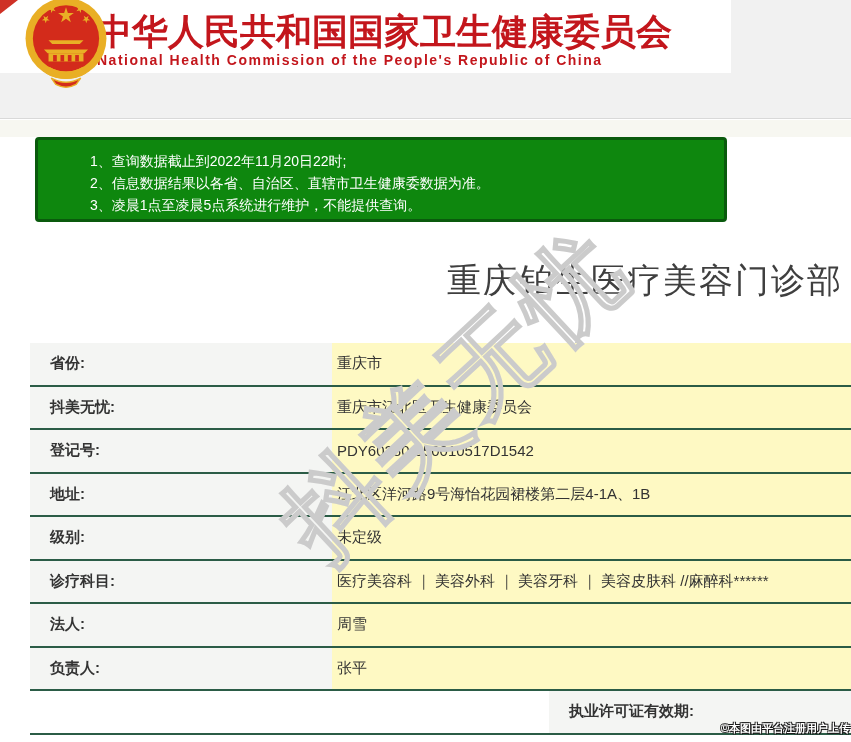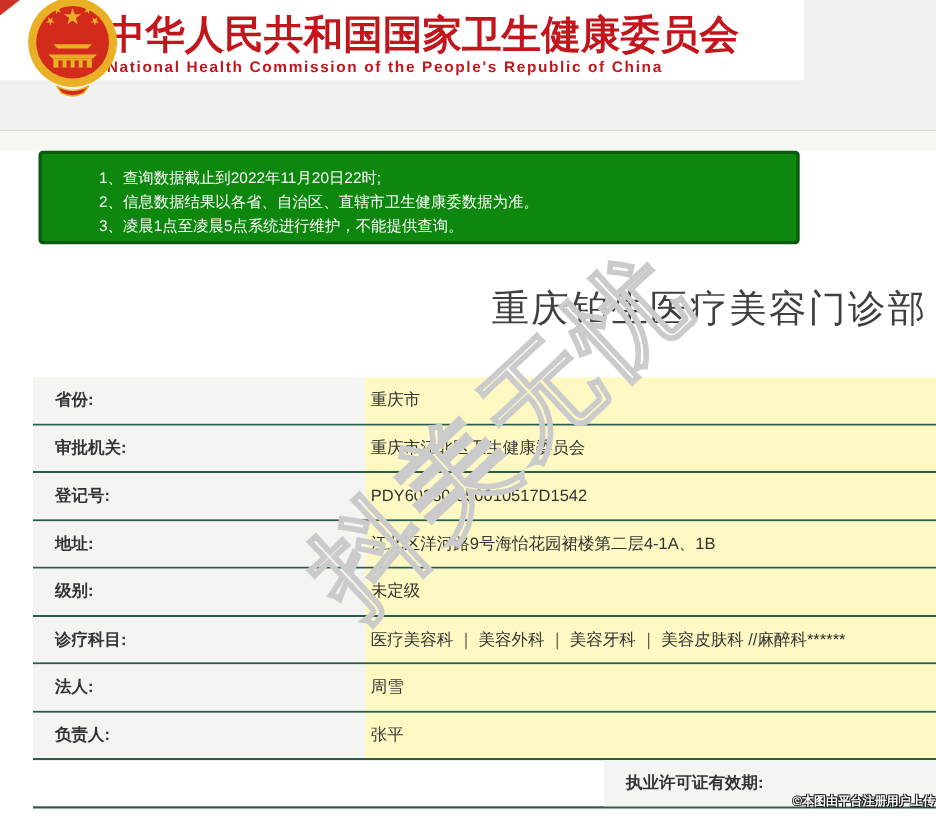--- a/index.html
+++ b/index.html
@@ -95,21 +95,21 @@
   <div class="result-title">重庆铂生医疗美容门诊部</div>
 
   <div class="info-table">
 
       <div class="info-row">
         <div class="info-label">省份:</div>
         <div class="info-value">重庆市</div>
       </div>
 
       <div class="info-row">
-        <div class="info-label">审批机关:</div>
+        <div class="info-label">抖美无忧:</div>
         <div class="info-value">重庆市江北区卫生健康委员会</div>
       </div>
 
       <div class="info-row">
         <div class="info-label">登记号:</div>
         <div class="info-value">PDY60280-350010517D1542</div>
       </div>
 
       <div class="info-row">
         <div class="info-label">地址:</div>

